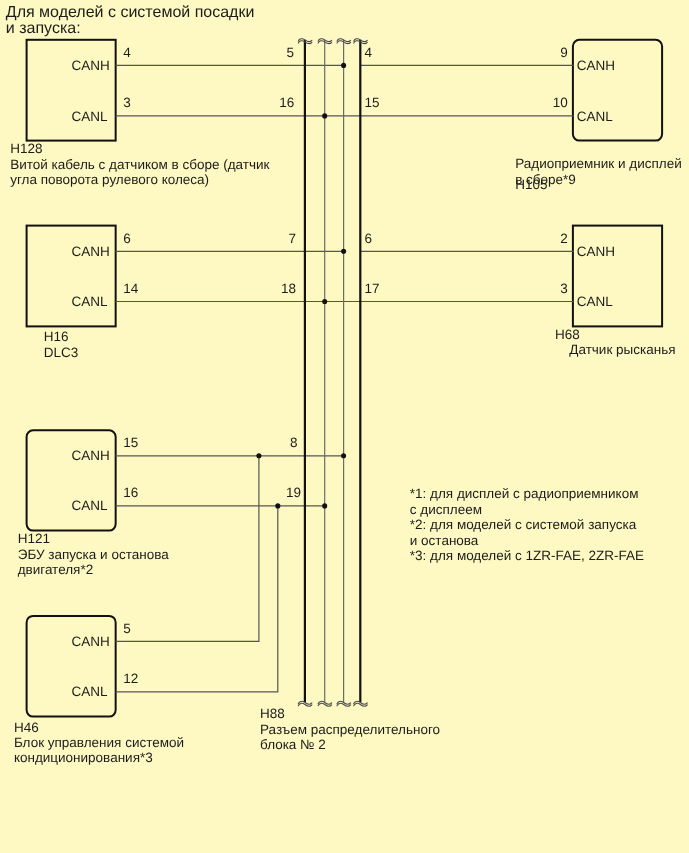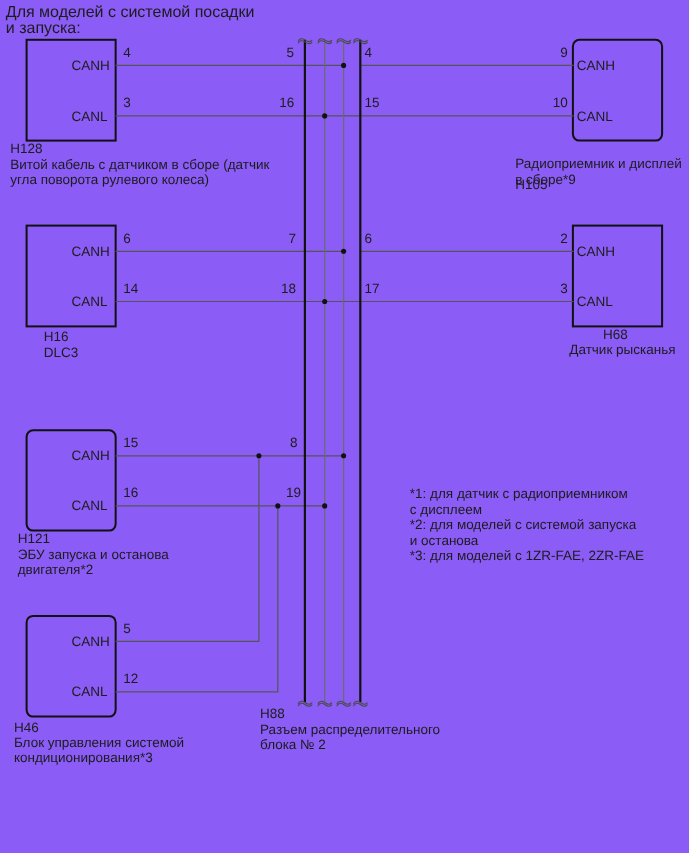--- a/index.html
+++ b/index.html
@@ -1,21 +1,21 @@
 <!DOCTYPE html>
 <html><head>
 <meta charset="utf-8">
 <title>CAN wiring diagram</title>
 <style>
   html,body{margin:0;padding:0;background:#ffffff;}
   body{width:689px;height:853px;position:relative;overflow:hidden;
        font-family:"Liberation Sans", sans-serif;color:#1c1c1c;
        -webkit-font-smoothing:antialiased;
        text-rendering:geometricPrecision;}
-  #sheet{position:absolute;left:0;top:0;width:689px;height:853px;background:#8b5cf6;}
+  #sheet{position:absolute;left:0;top:0;width:689px;height:853px;background:#fef9c3;}
   svg.layer{position:absolute;left:0;top:0;width:689px;height:853px;display:block;}
   .t{position:absolute;white-space:pre;font-size:13.5px;color:#1c1c1c;}
   .t.head{font-size:16px;}
   .t.r{text-align:right;}
 </style>
 </head>
 <body>
 
 <div id="sheet">
 
@@ -125,21 +125,21 @@
 <div class="t" style="left:71.5px;top:294.2px;">CANL</div>
 <div class="t" style="left:123.3px;top:230.5px;">6</div>
 <div class="t" style="left:123.3px;top:280.7px;">14</div>
 <div class="t" style="left:43.8px;top:329.1px;">H16</div>
 <div class="t" style="left:43.8px;top:344.5px;">DLC3</div>
 
 <div class="t" style="left:576.8px;top:244.2px;">CANH</div>
 <div class="t" style="left:576.8px;top:294.2px;">CANL</div>
 <div class="t r" style="left:527.7px;width:40px;top:230.5px;">2</div>
 <div class="t r" style="left:527.7px;width:40px;top:280.7px;">3</div>
-<div class="t" style="left:603px;top:327px;">H68</div>
+<div class="t" style="left:555px;top:327px;">H68</div>
 <div class="t" style="left:569.3px;top:342.4px;">Датчик рысканья</div>
 
 <div class="t" style="left:71.5px;top:448.2px;">CANH</div>
 <div class="t" style="left:71.5px;top:498.2px;">CANL</div>
 <div class="t" style="left:123.3px;top:435.0px;">15</div>
 <div class="t" style="left:123.3px;top:485.1px;">16</div>
 <div class="t" style="left:17.7px;top:531.3px;">H121</div>
 <div class="t" style="left:17.7px;top:546.7px;">ЭБУ запуска и останова</div>
 <div class="t" style="left:17.7px;top:562.1px;">двигателя*2</div>
 
@@ -159,19 +159,19 @@
 <div class="t" style="left:364.5px;top:44.6px;">4</div>
 <div class="t r" style="left:254.4px;width:40px;top:95.1px;">16</div>
 <div class="t" style="left:364.5px;top:95.1px;">15</div>
 <div class="t r" style="left:256.0px;width:40px;top:230.5px;">7</div>
 <div class="t" style="left:364.5px;top:230.5px;">6</div>
 <div class="t r" style="left:256.0px;width:40px;top:280.7px;">18</div>
 <div class="t" style="left:364.5px;top:280.7px;">17</div>
 <div class="t r" style="left:257.5px;width:40px;top:435.0px;">8</div>
 <div class="t r" style="left:261.0px;width:40px;top:485.1px;">19</div>
 
-<div class="t" style="left:409.8px;top:486px;">*1: для датчик с радиоприемником</div>
+<div class="t" style="left:409.8px;top:486px;">*1: для дисплей с радиоприемником</div>
 <div class="t" style="left:409.8px;top:501.6px;">с дисплеем</div>
 <div class="t" style="left:409.8px;top:517.2px;">*2: для моделей с системой запуска</div>
 <div class="t" style="left:409.8px;top:532.8px;">и останова</div>
 <div class="t" style="left:409.8px;top:548.4px;">*3: для моделей с 1ZR-FAE, 2ZR-FAE</div>
 
 </div>
 
 </body></html>

